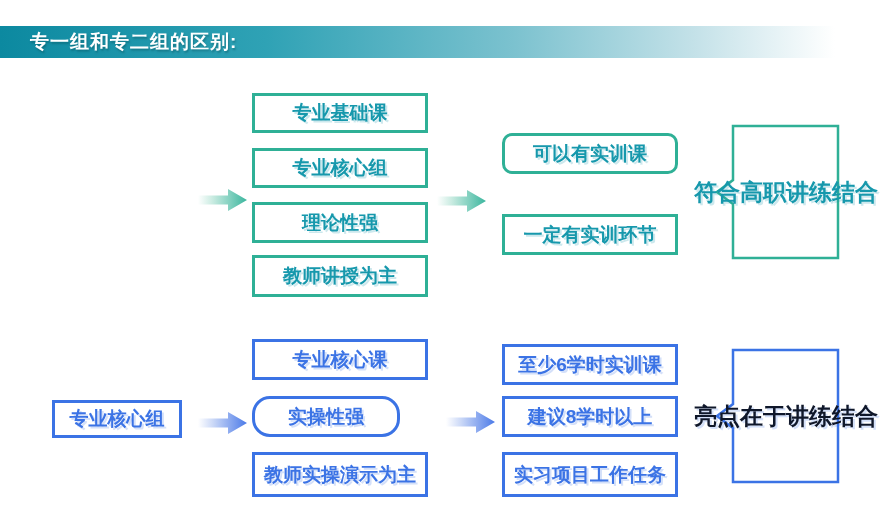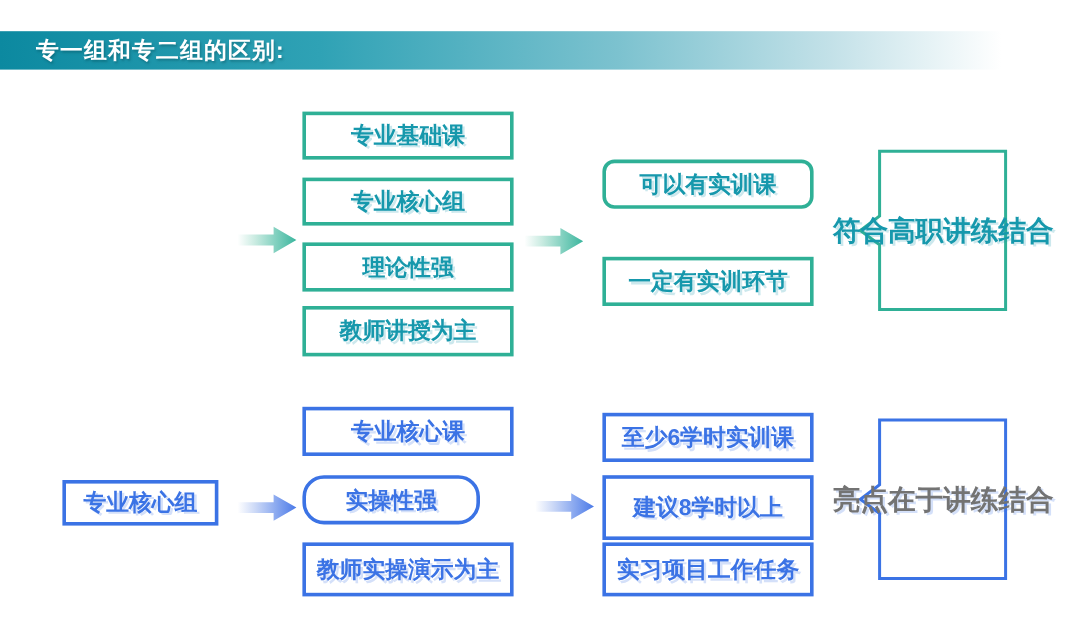--- a/index.html
+++ b/index.html
@@ -31,21 +31,21 @@
 
   
   .callout{position:absolute;width:127px;height:136px;}
   .callout svg{position:absolute;left:0;top:0;}
   .callout-text{
     position:absolute;left:19px;top:0;right:2px;bottom:0;
     display:flex;flex-direction:row;align-items:center;justify-content:center;
     font-size:23px;font-weight:bold;line-height:1.4;white-space:nowrap;
   }
   .callout-text.teal{color:#1698ac;text-shadow:2px 2px 0 rgba(22,152,172,0.22);}
-  .callout-text.blue{color:#737373;text-shadow:2px 2px 0 rgba(59,115,229,0.22);}
+  .callout-text.blue{color:#0f172a;text-shadow:2px 2px 0 rgba(59,115,229,0.22);}
 </style>
 </head>
 <body>
 
 <div class="slide">
 
   <svg width="0" height="0" style="position:absolute">
     <defs>
       <linearGradient id="agTeal" x1="0" y1="0" x2="1" y2="0">
         <stop offset="0" stop-color="#ffffff"></stop>
@@ -99,21 +99,21 @@
 
   <div class="box blue-box" style="left:252px;top:339px;width:176px;height:41px;">专业核心课</div>
   <div class="box blue-box" style="left:252px;top:396px;width:148px;height:41px;border-radius:18px;">实操性强</div>
   <div class="box blue-box" style="left:252px;top:452px;width:176px;height:45px;">教师实操演示为主</div>
 
   <svg class="arrow" style="left:446px;top:410px;" width="50" height="24" viewBox="0 0 50 24">
     <polygon points="0,7.5 30,7.5 30,1 49,12 30,23 30,16.5 0,16.5" fill="url(#agBlue)"></polygon>
   </svg>
 
   <div class="box blue-box" style="left:502px;top:344px;width:176px;height:41px;">至少6学时实训课</div>
-  <div class="box blue-box" style="left:502px;top:396px;width:176px;height:54px;">建议8学时以上</div>
+  <div class="box blue-box" style="left:502px;top:396px;width:176px;height:41px;">建议8学时以上</div>
   <div class="box blue-box" style="left:502px;top:452px;width:176px;height:45px;">实习项目工作任务</div>
 
   <div class="callout" style="left:714px;top:348px;">
     <svg width="127" height="136" viewBox="0 0 127 136">
       <polygon points="19,2 124,2 124,134 19,134 19,80 3,68 19,56" fill="#ffffff" stroke="#3b73e5" stroke-width="2.5"></polygon>
     </svg>
     <div class="callout-text blue">
       <span>亮点在于</span>
       <span>讲练结合</span>
     </div>

